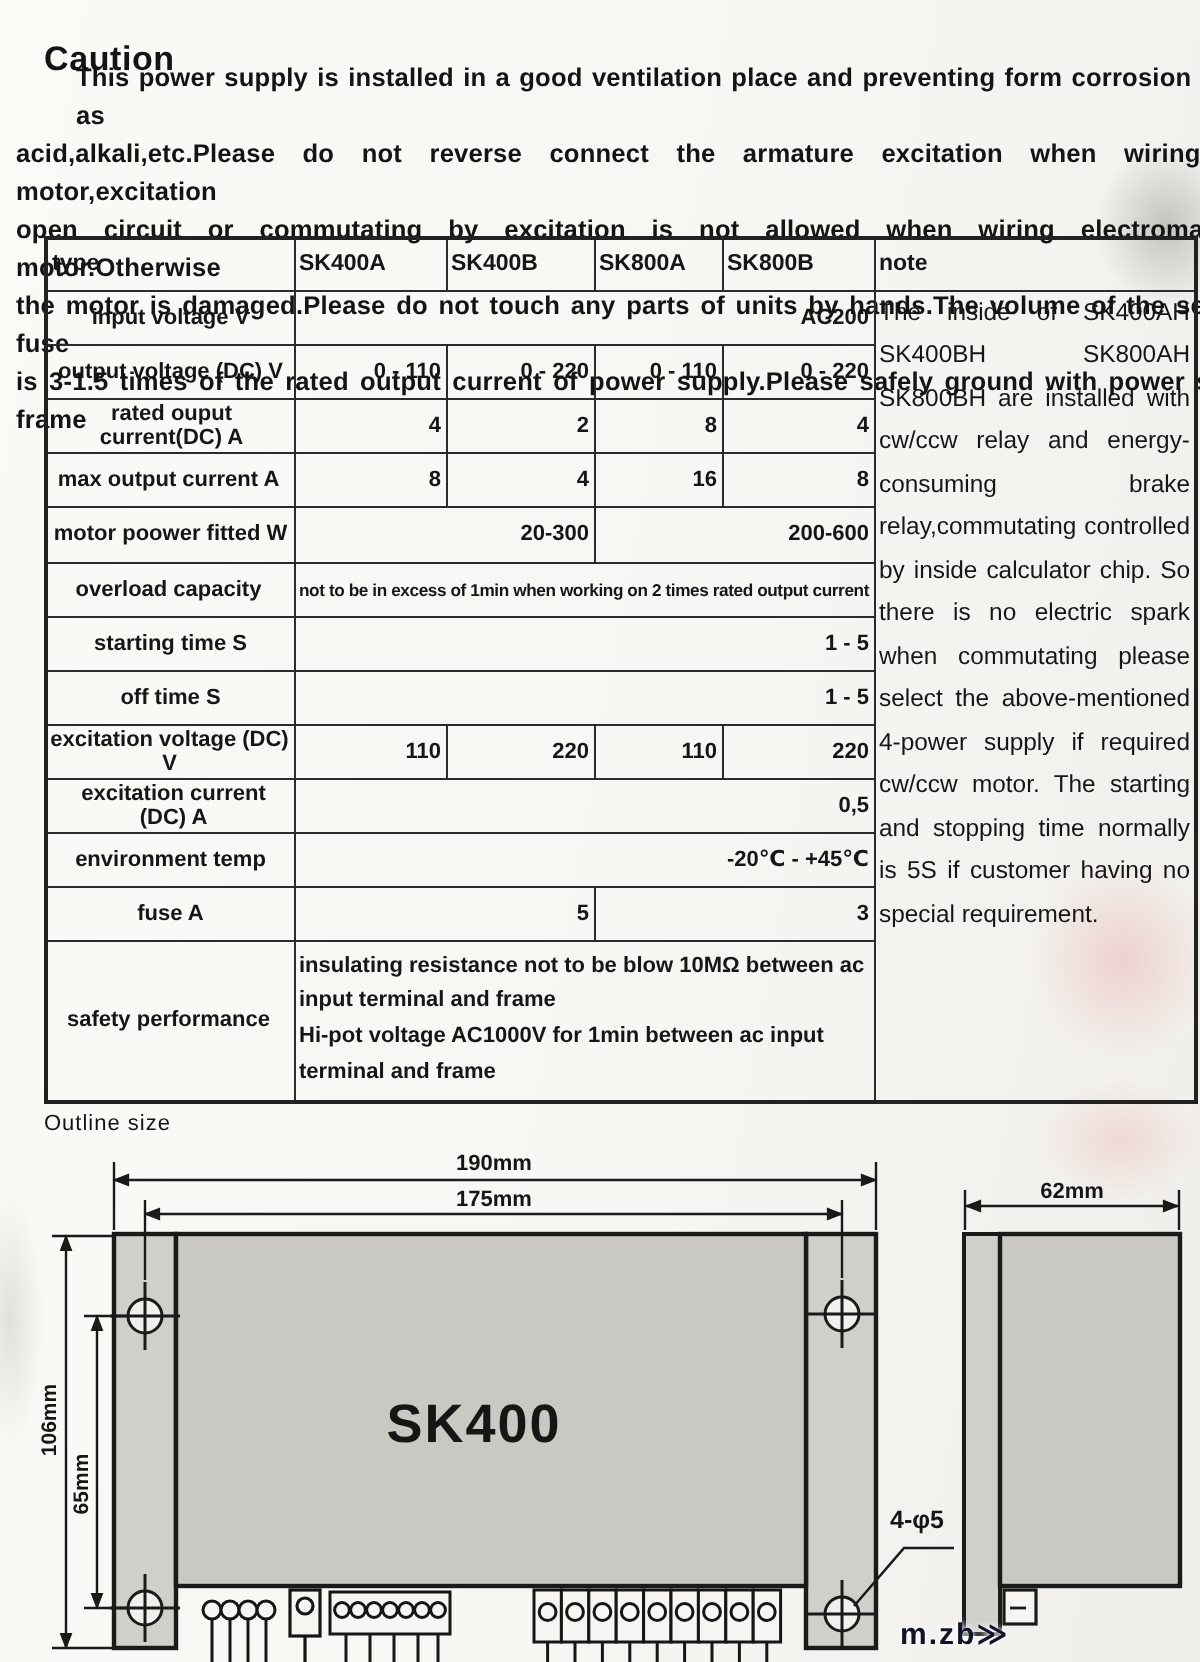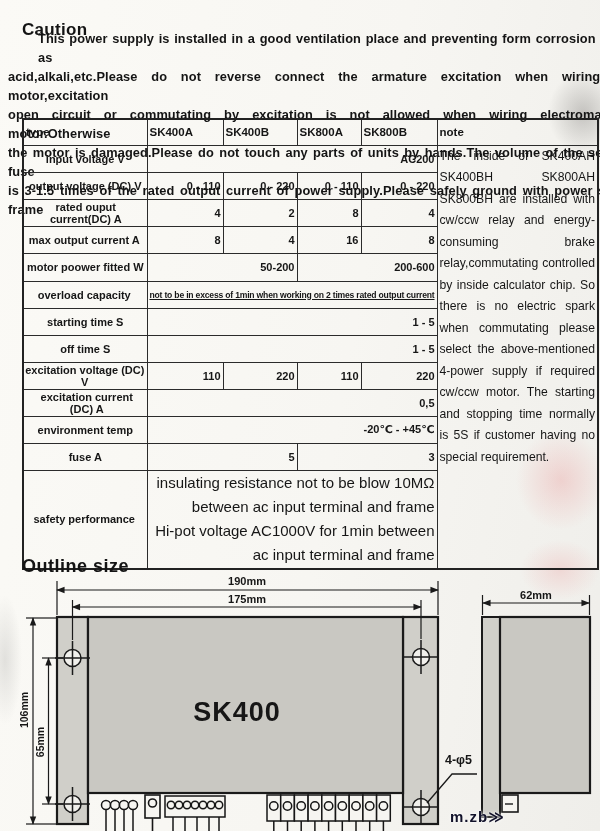--- a/index.html
+++ b/index.html
@@ -24,26 +24,26 @@
   .caution-para .ln.first{padding-left:30px;box-sizing:border-box;}
 
   table.spec{position:absolute;left:22px;top:118px;width:575px;border-collapse:collapse;
       table-layout:fixed;font-size:11px;font-weight:600;color:#161616;}
   table.spec td,table.spec th{border:1.4px solid #2b2b2b;padding:0 2px;overflow:hidden;}
   table.spec{border:2px solid #222;}
   th.hdr{font-weight:600;text-align:left;font-size:11.5px;}
   td.lbl{text-align:center;padding-left:8px;}
   td.lbl.center{text-align:center;padding-left:0;}
   td.val{text-align:right;}
-  td.small-val{text-align:center;font-size:8.6px;letter-spacing:-.2px;white-space:nowrap;text-decoration:underline;}
+  td.small-val{text-align:center;font-size:8.6px;letter-spacing:-.2px;white-space:nowrap;}
   td.note-cell{vertical-align:top;padding:34px 7px 0 8px;font-size:12.2px;line-height:21.5px;
       text-align:justify;font-weight:400;}
-  td.safety-val{font-size:15px;line-height:1.62;padding:5px 8px;text-align:right;font-weight:400;}
-
-  .h-outline{position:absolute;left:22px;top:556px;font-size:18px;font-weight:700;letter-spacing:.5px;}
+  td.safety-val{font-size:11px;line-height:1.62;padding:5px 8px;text-align:left;font-weight:700;}
+
+  .h-outline{position:absolute;left:22px;top:556px;font-size:11px;font-weight:400;letter-spacing:.5px;}
   #drawing{position:absolute;left:0;top:555px;}
   .watermark{position:absolute;left:450px;top:808px;font-size:15px;font-weight:700;
       color:#12122a;letter-spacing:1px;text-shadow:0 0 2px rgba(255,255,255,.95),0 0 4px rgba(255,255,255,.7);text-align:right;}
 </style>
 </head>
 <body>
 
 <div class="blob" id="blob-topright"></div>
 <div class="blob" id="blob-pink1"></div>
 <div class="blob" id="blob-pink2"></div>
@@ -98,21 +98,21 @@
   </tr>
   <tr style="height:27px">
     <td class="lbl center">max output current A</td>
     <td class="val">8</td>
     <td class="val">4</td>
     <td class="val">16</td>
     <td class="val">8</td>
   </tr>
   <tr style="height:28px">
     <td class="lbl">motor poower fitted W</td>
-    <td class="val" colspan="2">50-200</td>
+    <td class="val" colspan="2">20-300</td>
     <td class="val" colspan="2">200-600</td>
   </tr>
   <tr style="height:27px">
     <td class="lbl center">overload capacity</td>
     <td class="small-val" colspan="4">not to be in excess of 1min when working on 2 times rated output current</td>
   </tr>
   <tr style="height:27px">
     <td class="lbl">starting time S</td>
     <td class="val" colspan="4">1 - 5</td>
   </tr>

